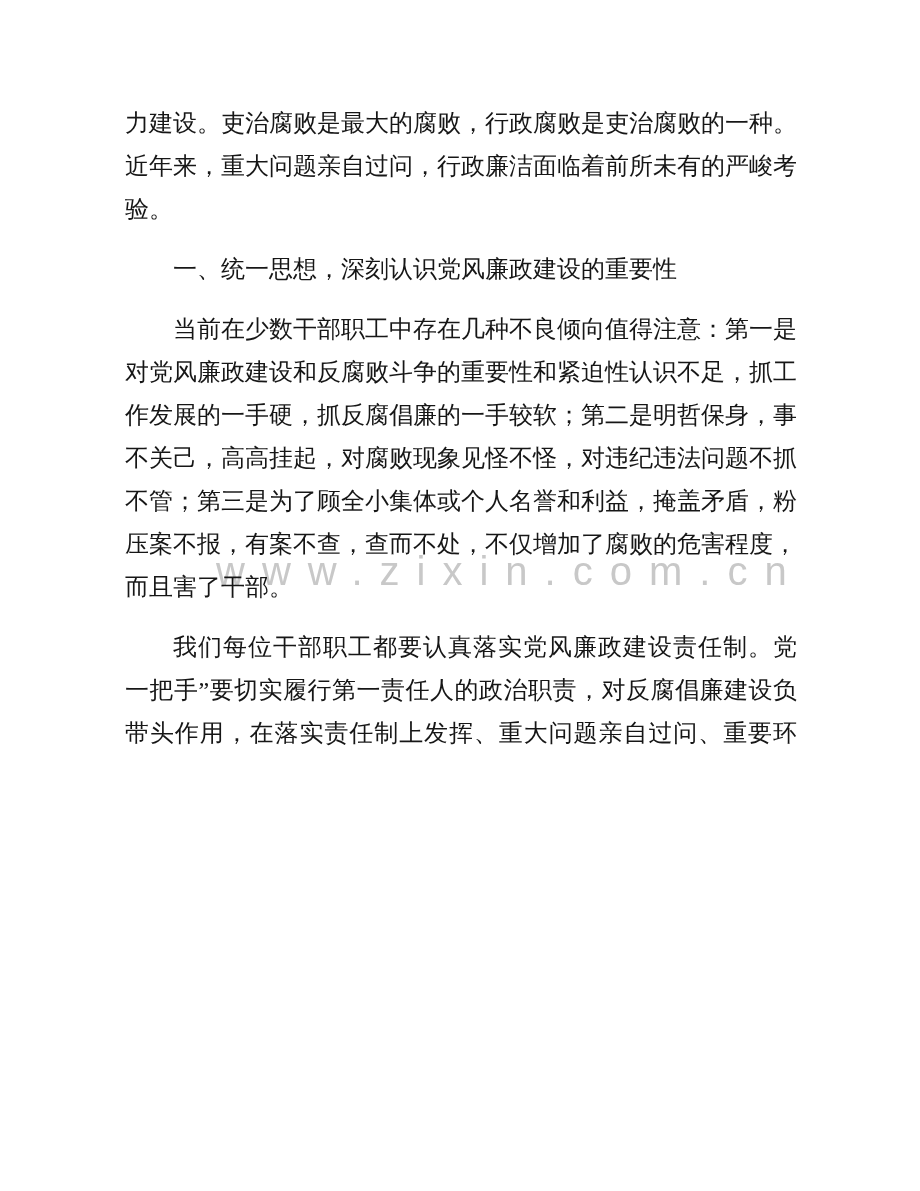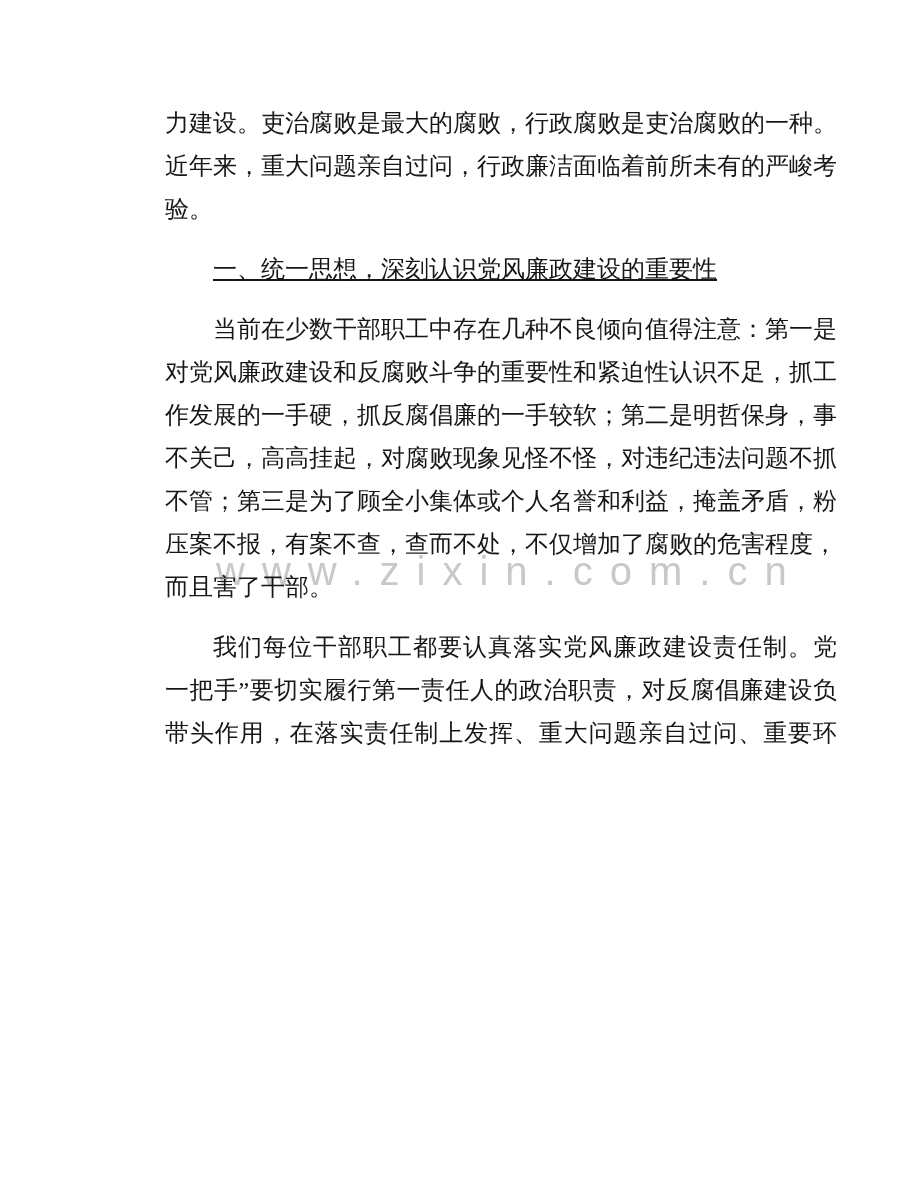--- a/index.html
+++ b/index.html
@@ -29,28 +29,26 @@
     white-space: nowrap;
     user-select: none;
   }
   .doc {
     position: absolute;
     left: 125px;
     top: 102px;
     width: 672px;
     z-index: 2;
     font-size: 24px;
-    margin-left: 40px;
   }
   .para {
     margin: 0 0 17px 0;
   }
   .heading-block {
     margin: 14px 0 17px 0;
-    text-decoration: underline;
   }
   .line {
     height: 43px;
     line-height: 43px;
     text-align: justify;
     text-align-last: justify;
     text-justify: inter-character;
     overflow: hidden;
   }
   .line.ind {

